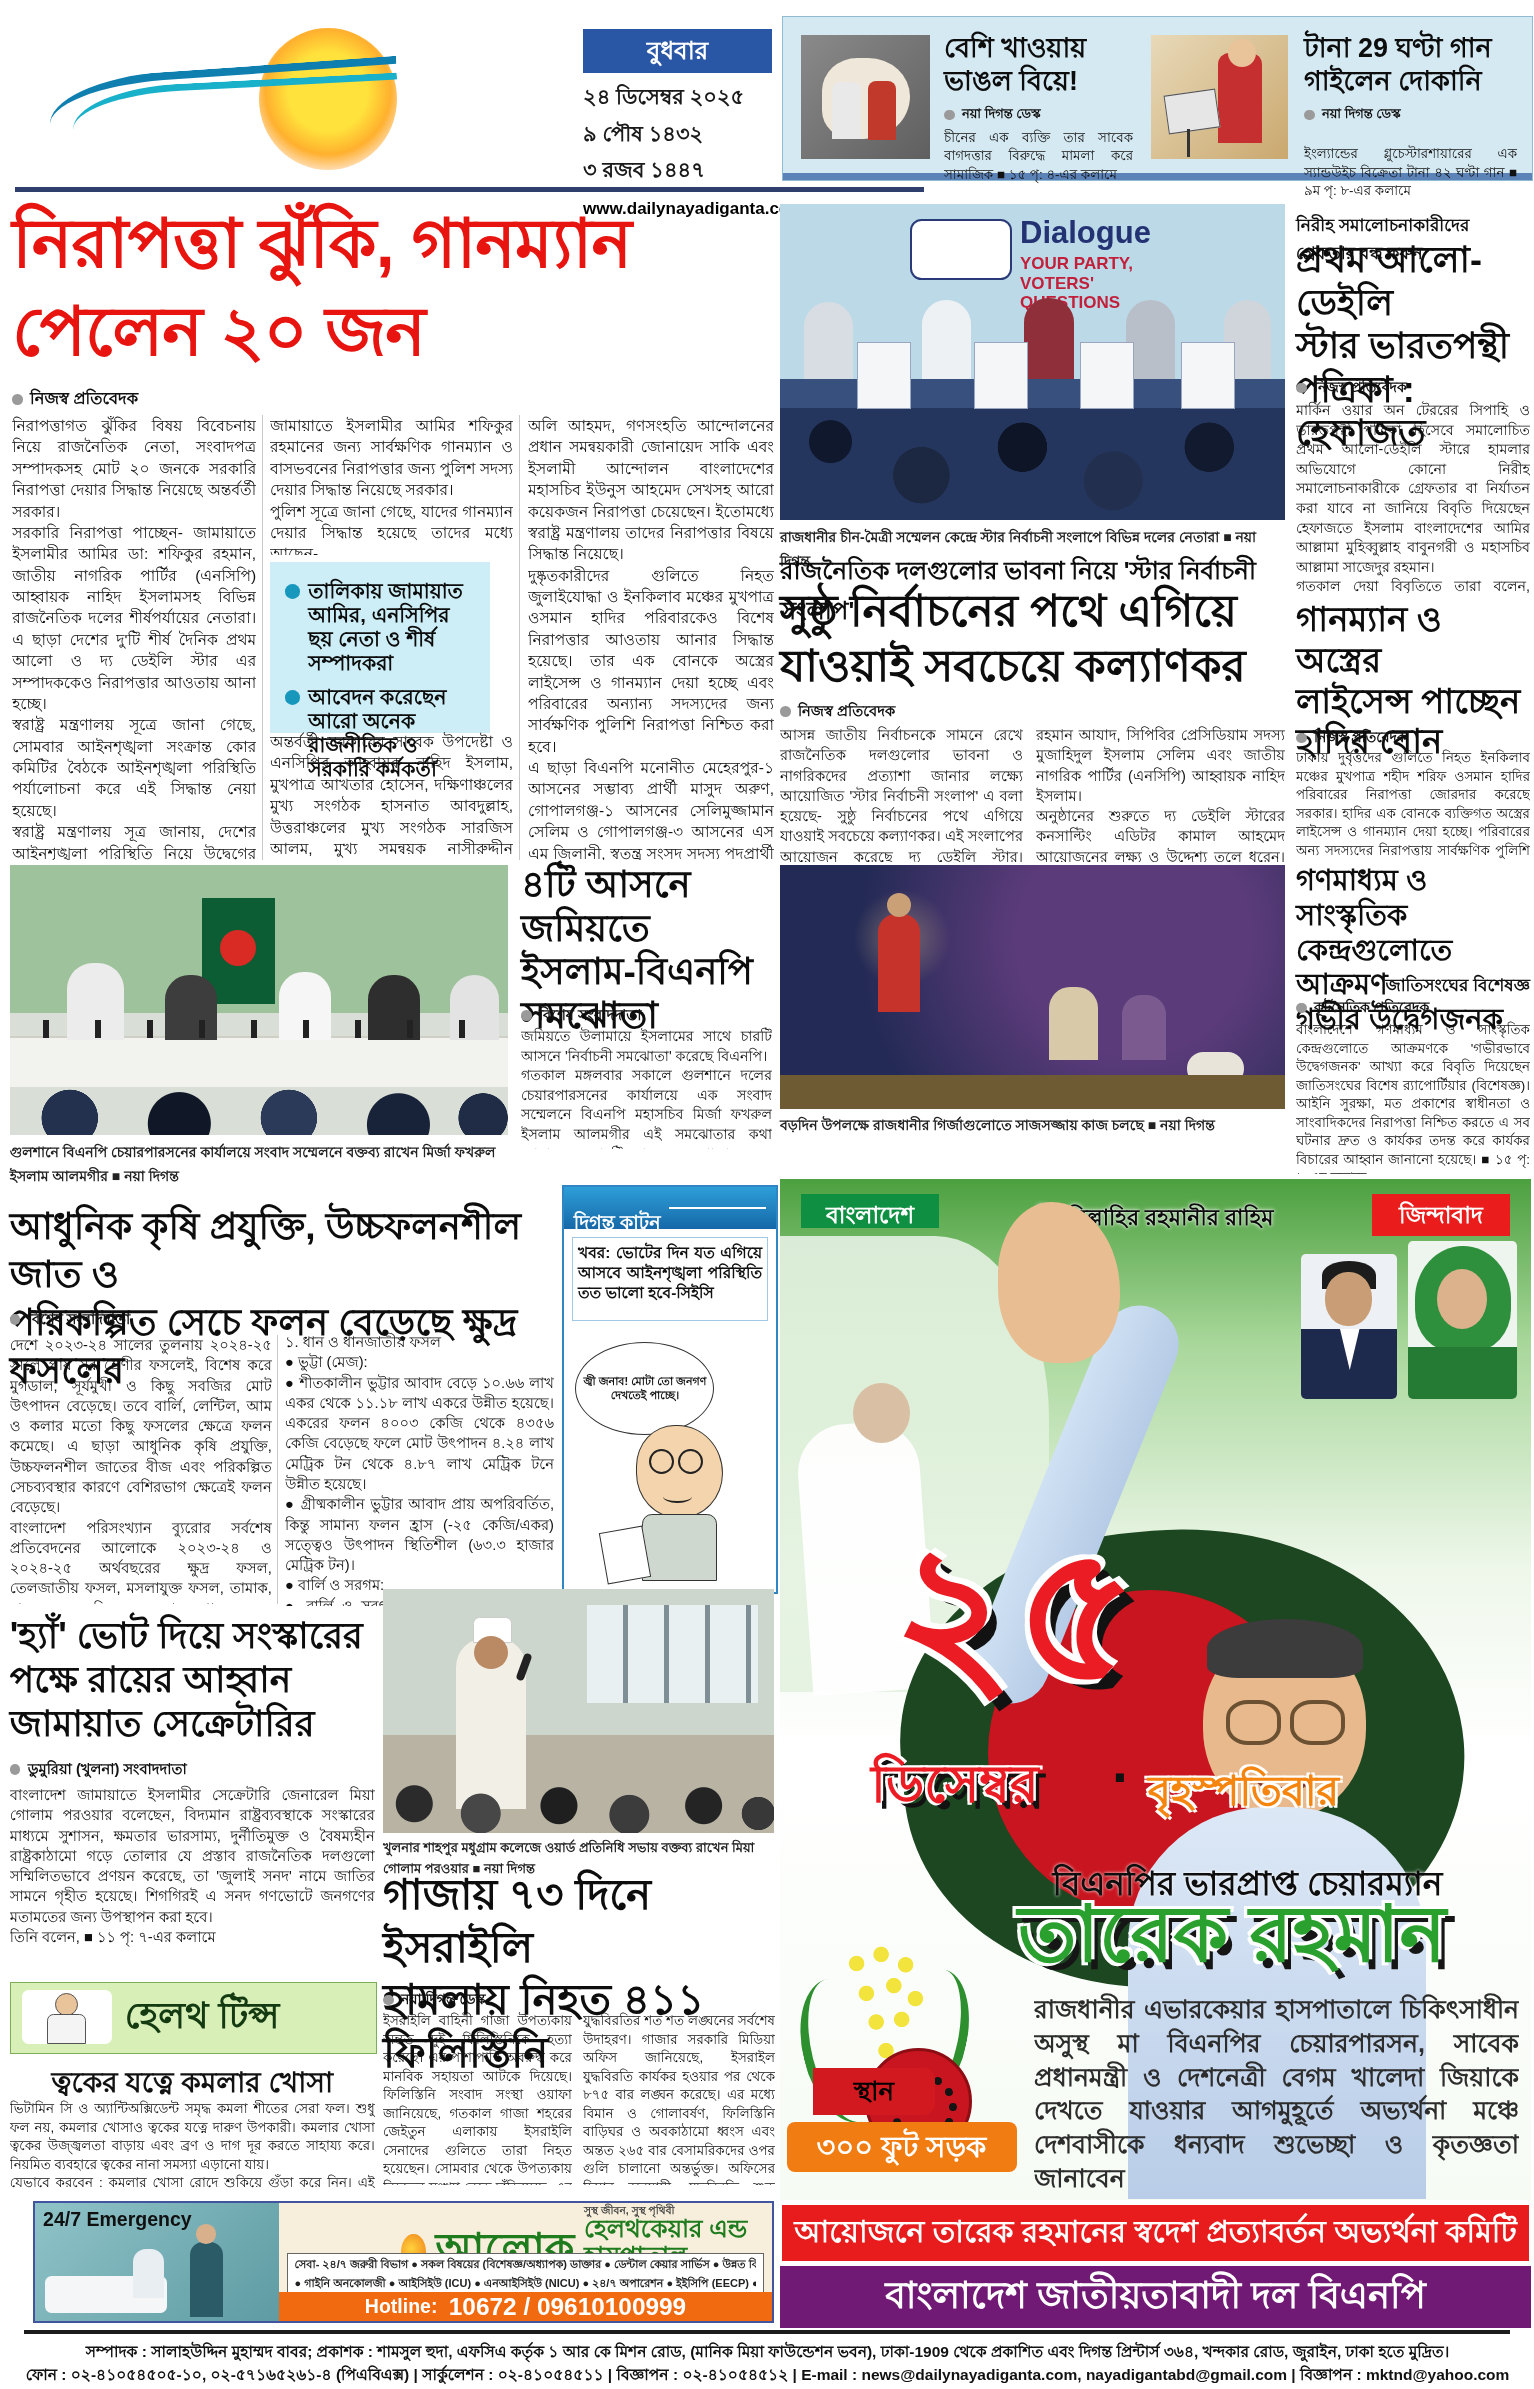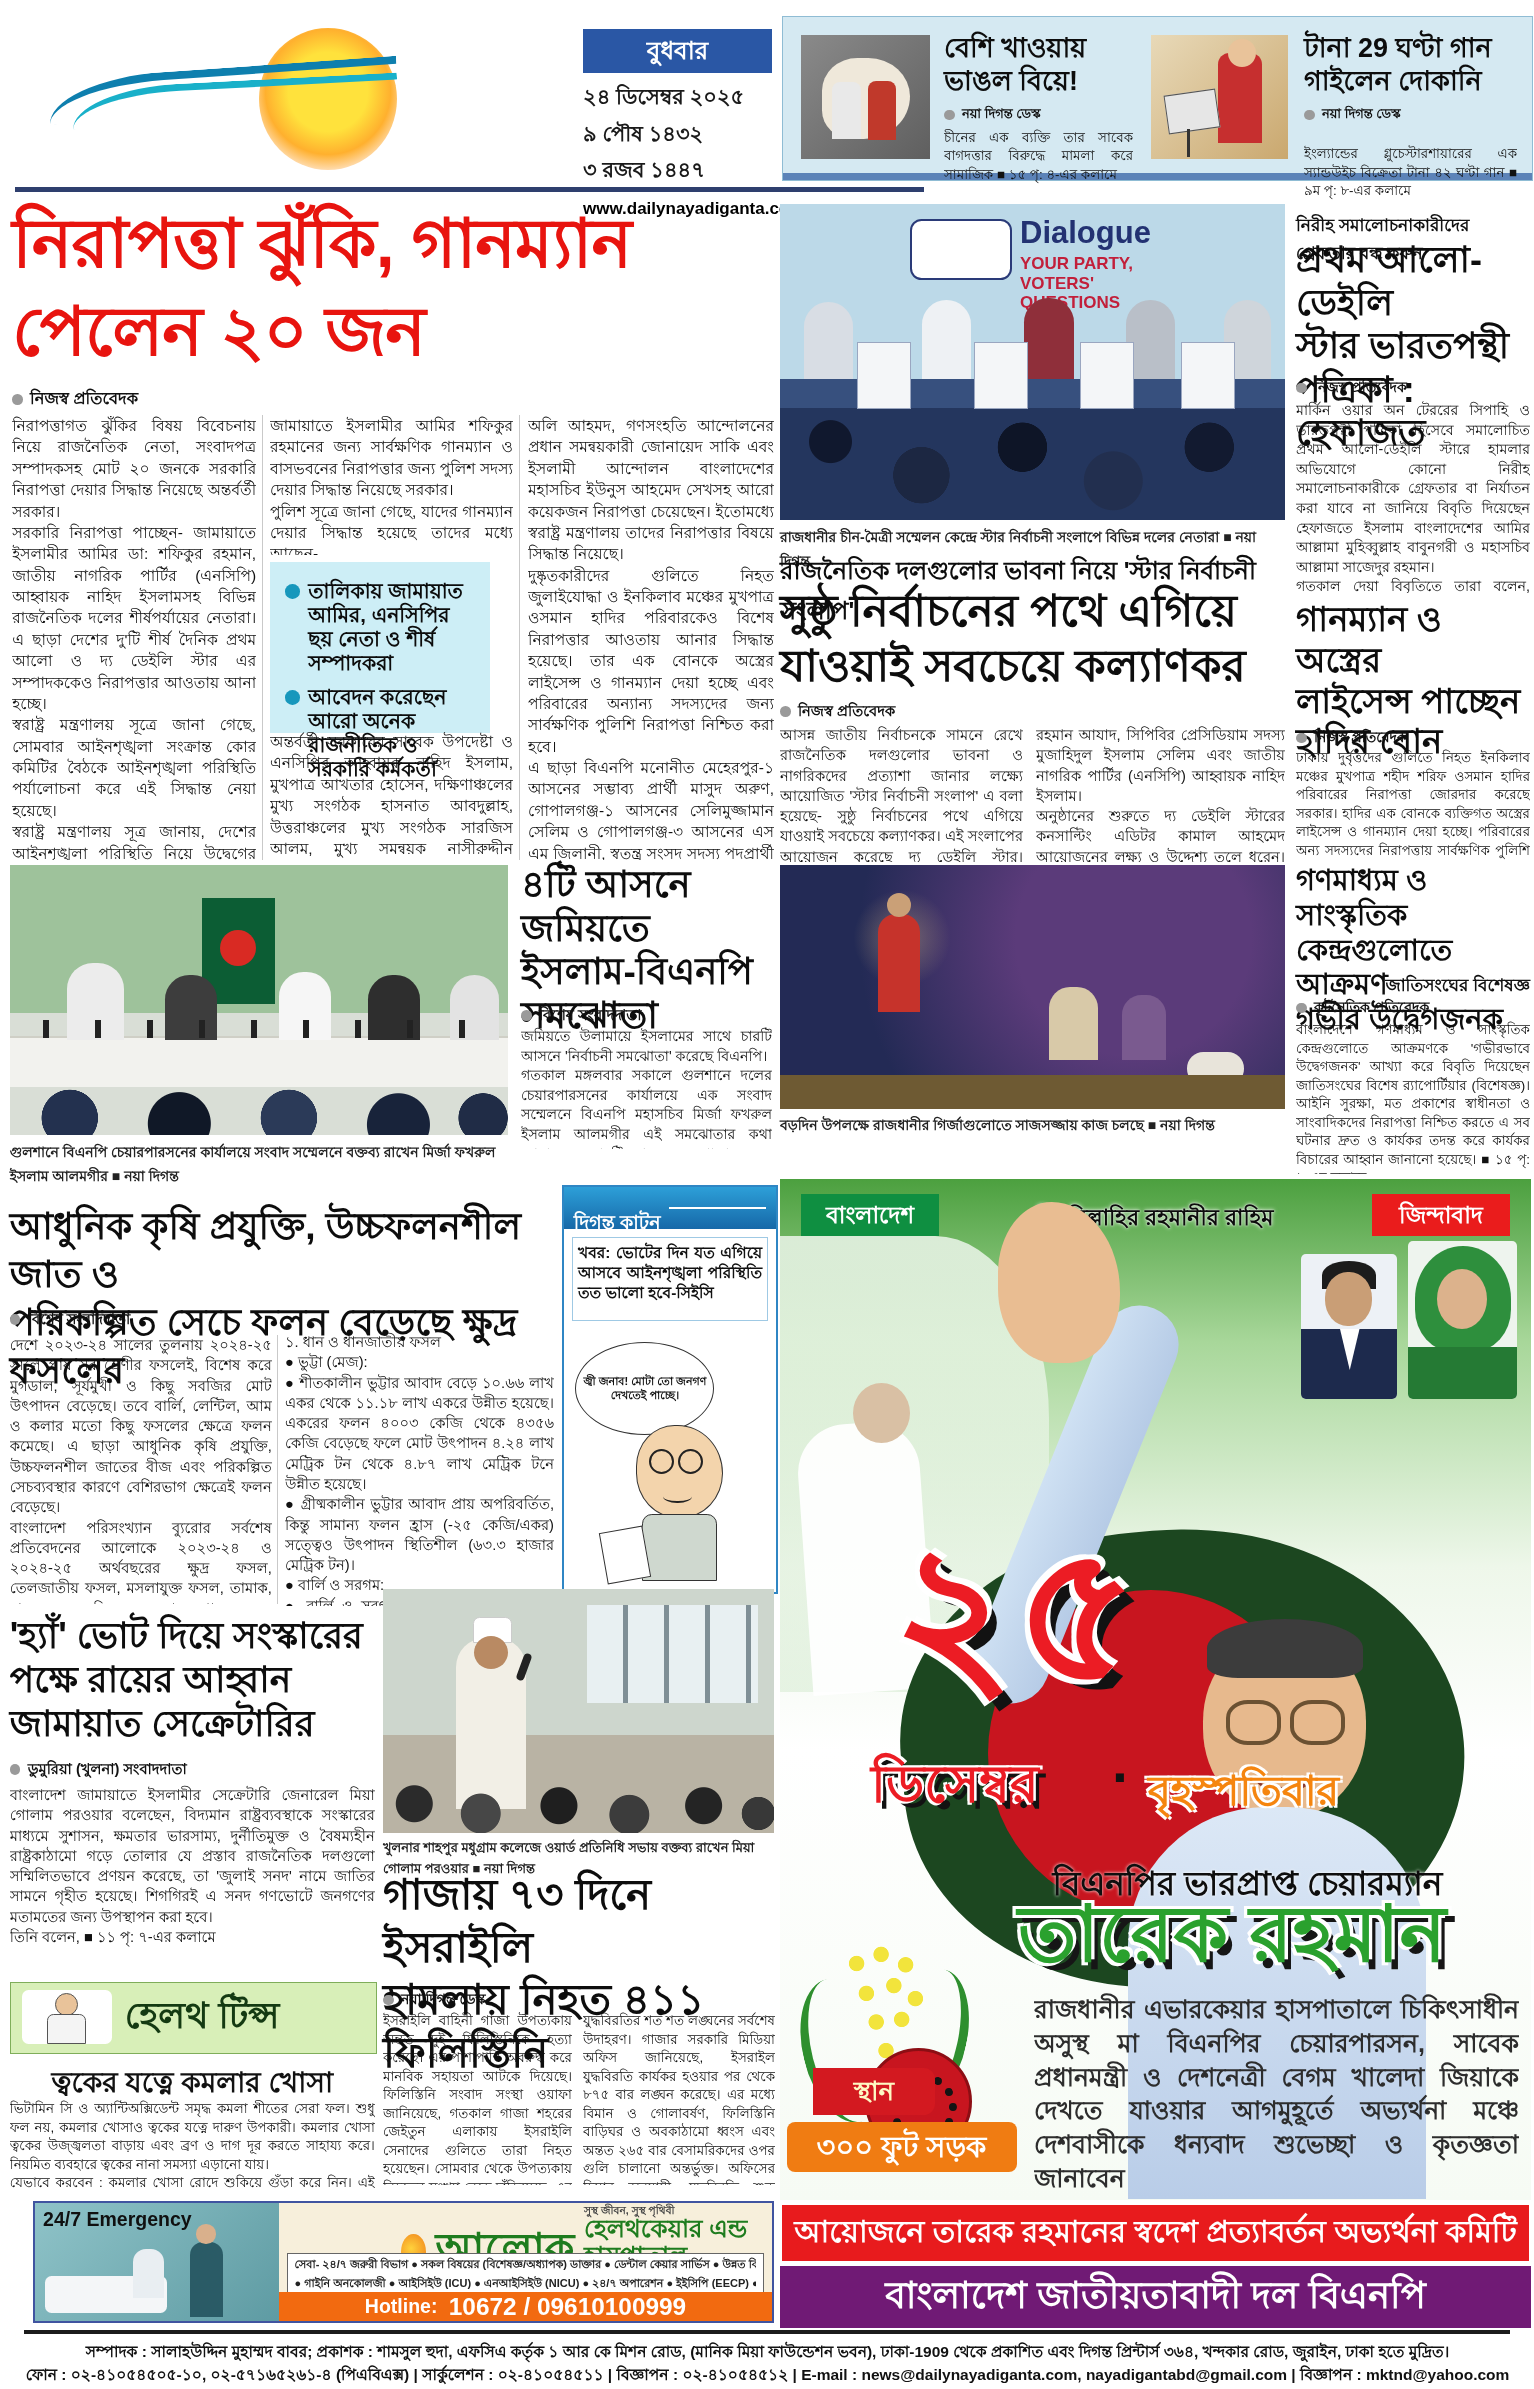--- a/index.html
+++ b/index.html
@@ -272,21 +272,21 @@
       <div class="abs" style="left:33px;top:3.3px;width:21px;height:21px;border-radius:50%;background:#e9c39a;border:0.8px solid #555;"></div>
       <div class="abs" style="left:24.4px;top:24.4px;width:37px;height:28px;background:#f4f4f4;border:0.8px solid #555;border-radius:6.5px 6.5px 0 0;"></div>
     </div>
     <div style="margin-left:114px;font-size:36px;font-weight:800;color:#143a12;">হেলথ টিপ্স</div>
   </div>
   <div class="abs" style="left:9.8px;top:2061px;width:365px;font-size:28px;font-weight:800;text-align:center;">ত্বকের যত্নে কমলার খোসা</div>
   <div class="abs j" style="left:9.8px;top:2100px;width:365px;height:88px;font-size:13.4px;">ভিটামিন সি ও অ্যান্টিঅক্সিডেন্ট সমৃদ্ধ কমলা শীতের সেরা ফল। শুধু ফল নয়, কমলার খোসাও ত্বকের যত্নে দারুণ উপকারী। কমলার খোসা ত্বকের উজ্জ্বলতা বাড়ায় এবং ব্রণ ও দাগ দূর করতে সাহায্য করে। নিয়মিত ব্যবহারে ত্বকের নানা সমস্যা এড়ানো যায়।
 যেভাবে করবেন : কমলার খোসা রোদে শুকিয়ে গুঁড়া করে নিন। এই গুঁড়ার সঙ্গে দুধ বা টকদই মিশিয়ে প্যাক তৈরি করে মুখে লাগান। ■ ১৫ পৃ: ৪-এর কলামে</div>
 
   <div class="abs" style="left:780px;top:1179px;width:751px;height:1021px;overflow:hidden;background:linear-gradient(180deg,#4ca03f 0%,#a8d79a 16%,#eef7ea 38%,#ffffff 56%,#f6fbf4 100%);">
-    <div class="abs" style="left:21px;top:14.7px;width:138px;height:42px;background:#0f8f41;color:#fff;font-size:23px;font-weight:800;text-align:center;line-height:42px;">বাংলাদেশ</div>
+    <div class="abs" style="left:21px;top:14.7px;width:138px;height:34px;background:#0f8f41;color:#fff;font-size:23px;font-weight:800;text-align:center;line-height:42px;">বাংলাদেশ</div>
     <div class="abs" style="left:179px;top:21px;width:391px;text-align:center;font-size:22px;font-weight:800;color:#0c0c0c;text-shadow:0 0 4.1px #fff,0 0 1.6px #fff;">বিসমিল্লাহির রহমানীর রাহিম</div>
     <div class="abs" style="right:21px;top:14.7px;width:138px;height:42px;background:#ea1c1c;color:#fff;font-size:23px;font-weight:800;text-align:center;line-height:42px;">জিন্দাবাদ</div>
 
     <div class="abs" style="left:-16.3px;top:57px;width:285px;height:456px;background:linear-gradient(180deg,rgba(255,255,255,0.75),rgba(205,231,200,0.45));border-radius:0 40% 30% 0;"></div>
     <div class="abs" style="left:24.4px;top:244px;width:122px;height:269px;background:rgba(255,255,255,0.92);border-radius:49px 49px 0 0;transform:rotate(-4deg);"></div>
     <div class="abs" style="left:73px;top:204px;width:57px;height:60px;border-radius:50%;background:#d9c0a4;"></div>
 
     <div class="abs" style="left:521px;top:75px;width:96px;height:145px;background:#edf1f6;border-radius:4.9px;overflow:hidden;">
       <div class="abs" style="left:21px;top:6.5px;width:54px;height:28px;background:#1c1c1c;border-radius:50% 50% 0 0;"></div>
       <div class="abs" style="left:24.4px;top:18px;width:47px;height:54px;background:#c99e76;border-radius:48%;"></div>
@@ -322,21 +322,21 @@
     <div class="abs" style="left:14.7px;top:765px;width:179px;height:220px;">
       <div class="abs" style="left:8.1px;top:33px;width:73px;height:147px;border-left:9.8px solid #2e8f2e;border-radius:50% 0 0 50%;transform:rotate(-14deg);"></div>
       <div class="abs" style="left:98px;top:24.4px;width:65px;height:138px;border-right:9.8px solid #2e8f2e;border-radius:0 50% 50% 0;transform:rotate(12deg);"></div>
       <div class="abs" style="left:42px;top:0;width:98px;height:130px;background:radial-gradient(circle at 20% 15%,#f2e43c 0 7.3px,transparent 8.1px),radial-gradient(circle at 45% 8%,#f2e43c 0 7.3px,transparent 8.1px),radial-gradient(circle at 70% 16%,#f2e43c 0 7.3px,transparent 8.1px),radial-gradient(circle at 30% 38%,#f2e43c 0 7.3px,transparent 8.1px),radial-gradient(circle at 58% 32%,#f2e43c 0 7.3px,transparent 8.1px),radial-gradient(circle at 80% 42%,#f2e43c 0 7.3px,transparent 8.1px),radial-gradient(circle at 40% 60%,#f2e43c 0 7.3px,transparent 8.1px),radial-gradient(circle at 66% 58%,#f2e43c 0 7.3px,transparent 8.1px),radial-gradient(circle at 50% 82%,#f2e43c 0 7.3px,transparent 8.1px);"></div>
       <div class="abs" style="left:70px;top:104px;width:101px;height:101px;border-radius:50%;background:#c8151f;border:3.3px solid #8c0e14;"></div>
       <div class="abs" style="left:94px;top:129px;width:52px;height:52px;border-radius:50%;border:8.1px dotted #141414;"></div>
     </div>
 
     <div class="abs j" style="left:254px;top:814px;width:485px;height:202px;font-size:25px;font-weight:700;color:#2d2d2d;line-height:1.35;">রাজধানীর এভারকেয়ার হাসপাতালে চিকিৎসাধীন অসুস্থ মা বিএনপির চেয়ারপারসন, সাবেক প্রধানমন্ত্রী ও দেশনেত্রী বেগম খালেদা জিয়াকে দেখতে যাওয়ার আগমুহূর্তে অভ্যর্থনা মঞ্চে দেশবাসীকে ধন্যবাদ শুভেচ্ছা ও কৃতজ্ঞতা জানাবেন</div>
 
-    <div class="abs" style="left:33px;top:889px;width:122px;height:47px;background:#d31920;color:#fef9c3;font-size:26px;font-weight:800;text-align:center;line-height:47px;border-radius:0 11.4px 11.4px 0;">স্থান</div>
+    <div class="abs" style="left:33px;top:889px;width:122px;height:47px;background:#d31920;color:#000000;font-size:26px;font-weight:800;text-align:center;line-height:47px;border-radius:0 11.4px 11.4px 0;">স্থান</div>
     <div class="abs" style="left:6.5px;top:943px;width:230px;height:50px;background:#f07c12;color:#fff;font-size:29px;font-weight:800;text-align:center;line-height:50px;border-radius:8.1px;">৩০০ ফুট সড়ক</div>
   </div>
 
   <div class="abs" style="left:780px;top:2203px;width:751px;height:60px;background:#e81b1d;border:2.4px solid #ffffff;box-sizing:border-box;display:flex;align-items:center;justify-content:center;">
     <span style="color:#fff;font-size:30px;font-weight:800;">আয়োজনে তারেক রহমানের স্বদেশ প্রত্যাবর্তন অভ্যর্থনা কমিটি</span>
   </div>
   <div class="abs" style="left:780px;top:2266px;width:751px;height:62px;background:#701a75;display:flex;align-items:center;justify-content:center;">
     <span style="color:#fff;font-size:37px;font-weight:800;">বাংলাদেশ জাতীয়তাবাদী দল বিএনপি</span>
   </div>
 

